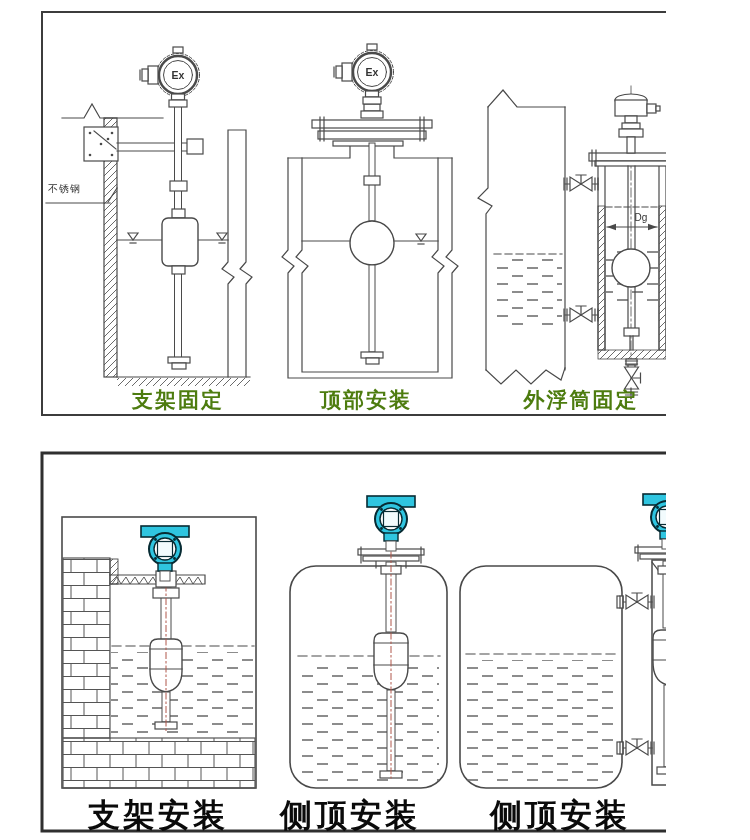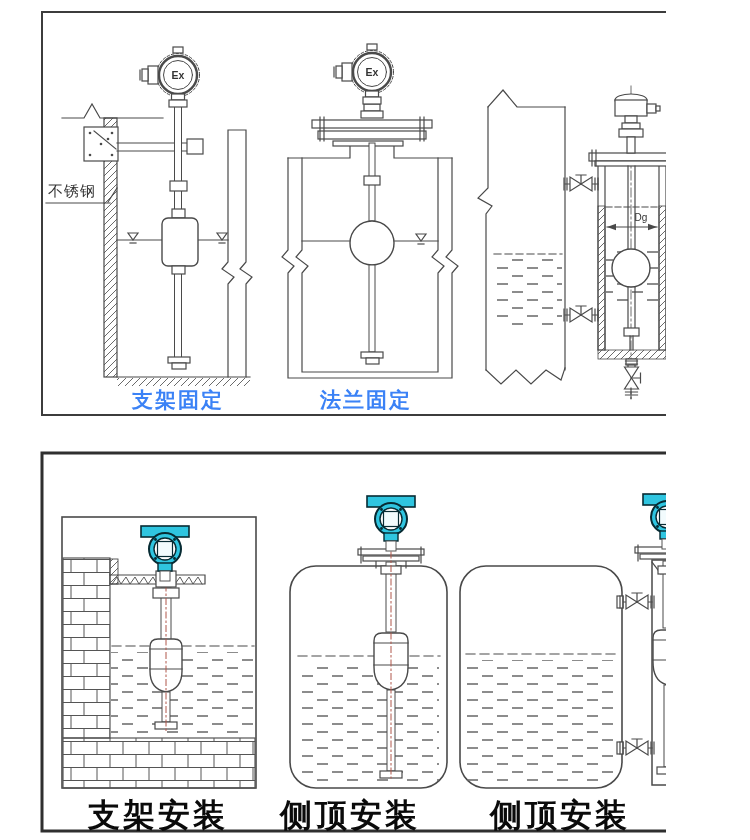--- a/index.html
+++ b/index.html
@@ -1,22 +1,22 @@
 <!DOCTYPE html>
 <html><head>
 <meta charset="utf-8">
 <style>
   html,body{margin:0;padding:0;background:#fff;}
   .canvas{position:relative;width:666px;height:840px;background:#fff;overflow:hidden;
           font-family:"Liberation Sans","DejaVu Sans",sans-serif;}
   .canvas svg{position:absolute;left:0;top:0;}
   .cap{position:absolute;text-align:center;white-space:nowrap;}
-  .cap-top{width:220px;font-size:21px;font-weight:700;color:#3b82f6;letter-spacing:2px;}
+  .cap-top{width:220px;font-size:21px;font-weight:700;color:#4d7c0f;letter-spacing:2px;}
   .cap-bottom{width:220px;font-size:32px;font-weight:900;color:#0a0a0a;letter-spacing:3px;}
-  .anno{position:absolute;font-size:15px;color:#333;letter-spacing:1px;}
+  .anno{position:absolute;font-size:10px;color:#333;letter-spacing:1px;}
   svg text{font-family:"Liberation Sans","DejaVu Sans",sans-serif;}
 </style>
 </head>
 <body>
 
 <div class="canvas">
 
 <svg width="750" height="840" viewBox="0 0 750 840">
   <defs>
     <pattern id="hatch" width="7" height="7" patternUnits="userSpaceOnUse">
@@ -234,19 +234,20 @@
       <use href="#valveH" x="637" y="602"></use>
       <use href="#valveH" x="637" y="748"></use>
       <use href="#smartHead" x="667" y="517"></use>
     </g>
   </g>
 </svg>
 
 <div class="anno" style="left:48px;top:182px;">不锈钢</div>
 
 <div class="cap cap-top" style="left:68px;top:386px;">支架固定</div>
-<div class="cap cap-top" style="left:256px;top:386px;">法兰固定</div>
+<div class="cap cap-top" style="left:256px;top:386px;">顶部安装</div>
+<div class="cap cap-top" style="left:471px;top:386px;">外浮筒固定</div>
 
 <div class="cap cap-bottom" style="left:48px;top:794px;">支架安装</div>
 <div class="cap cap-bottom" style="left:240px;top:794px;">侧顶安装</div>
 <div class="cap cap-bottom" style="left:450px;top:794px;">侧顶安装</div>
 
 </div>
 
 </body></html>

